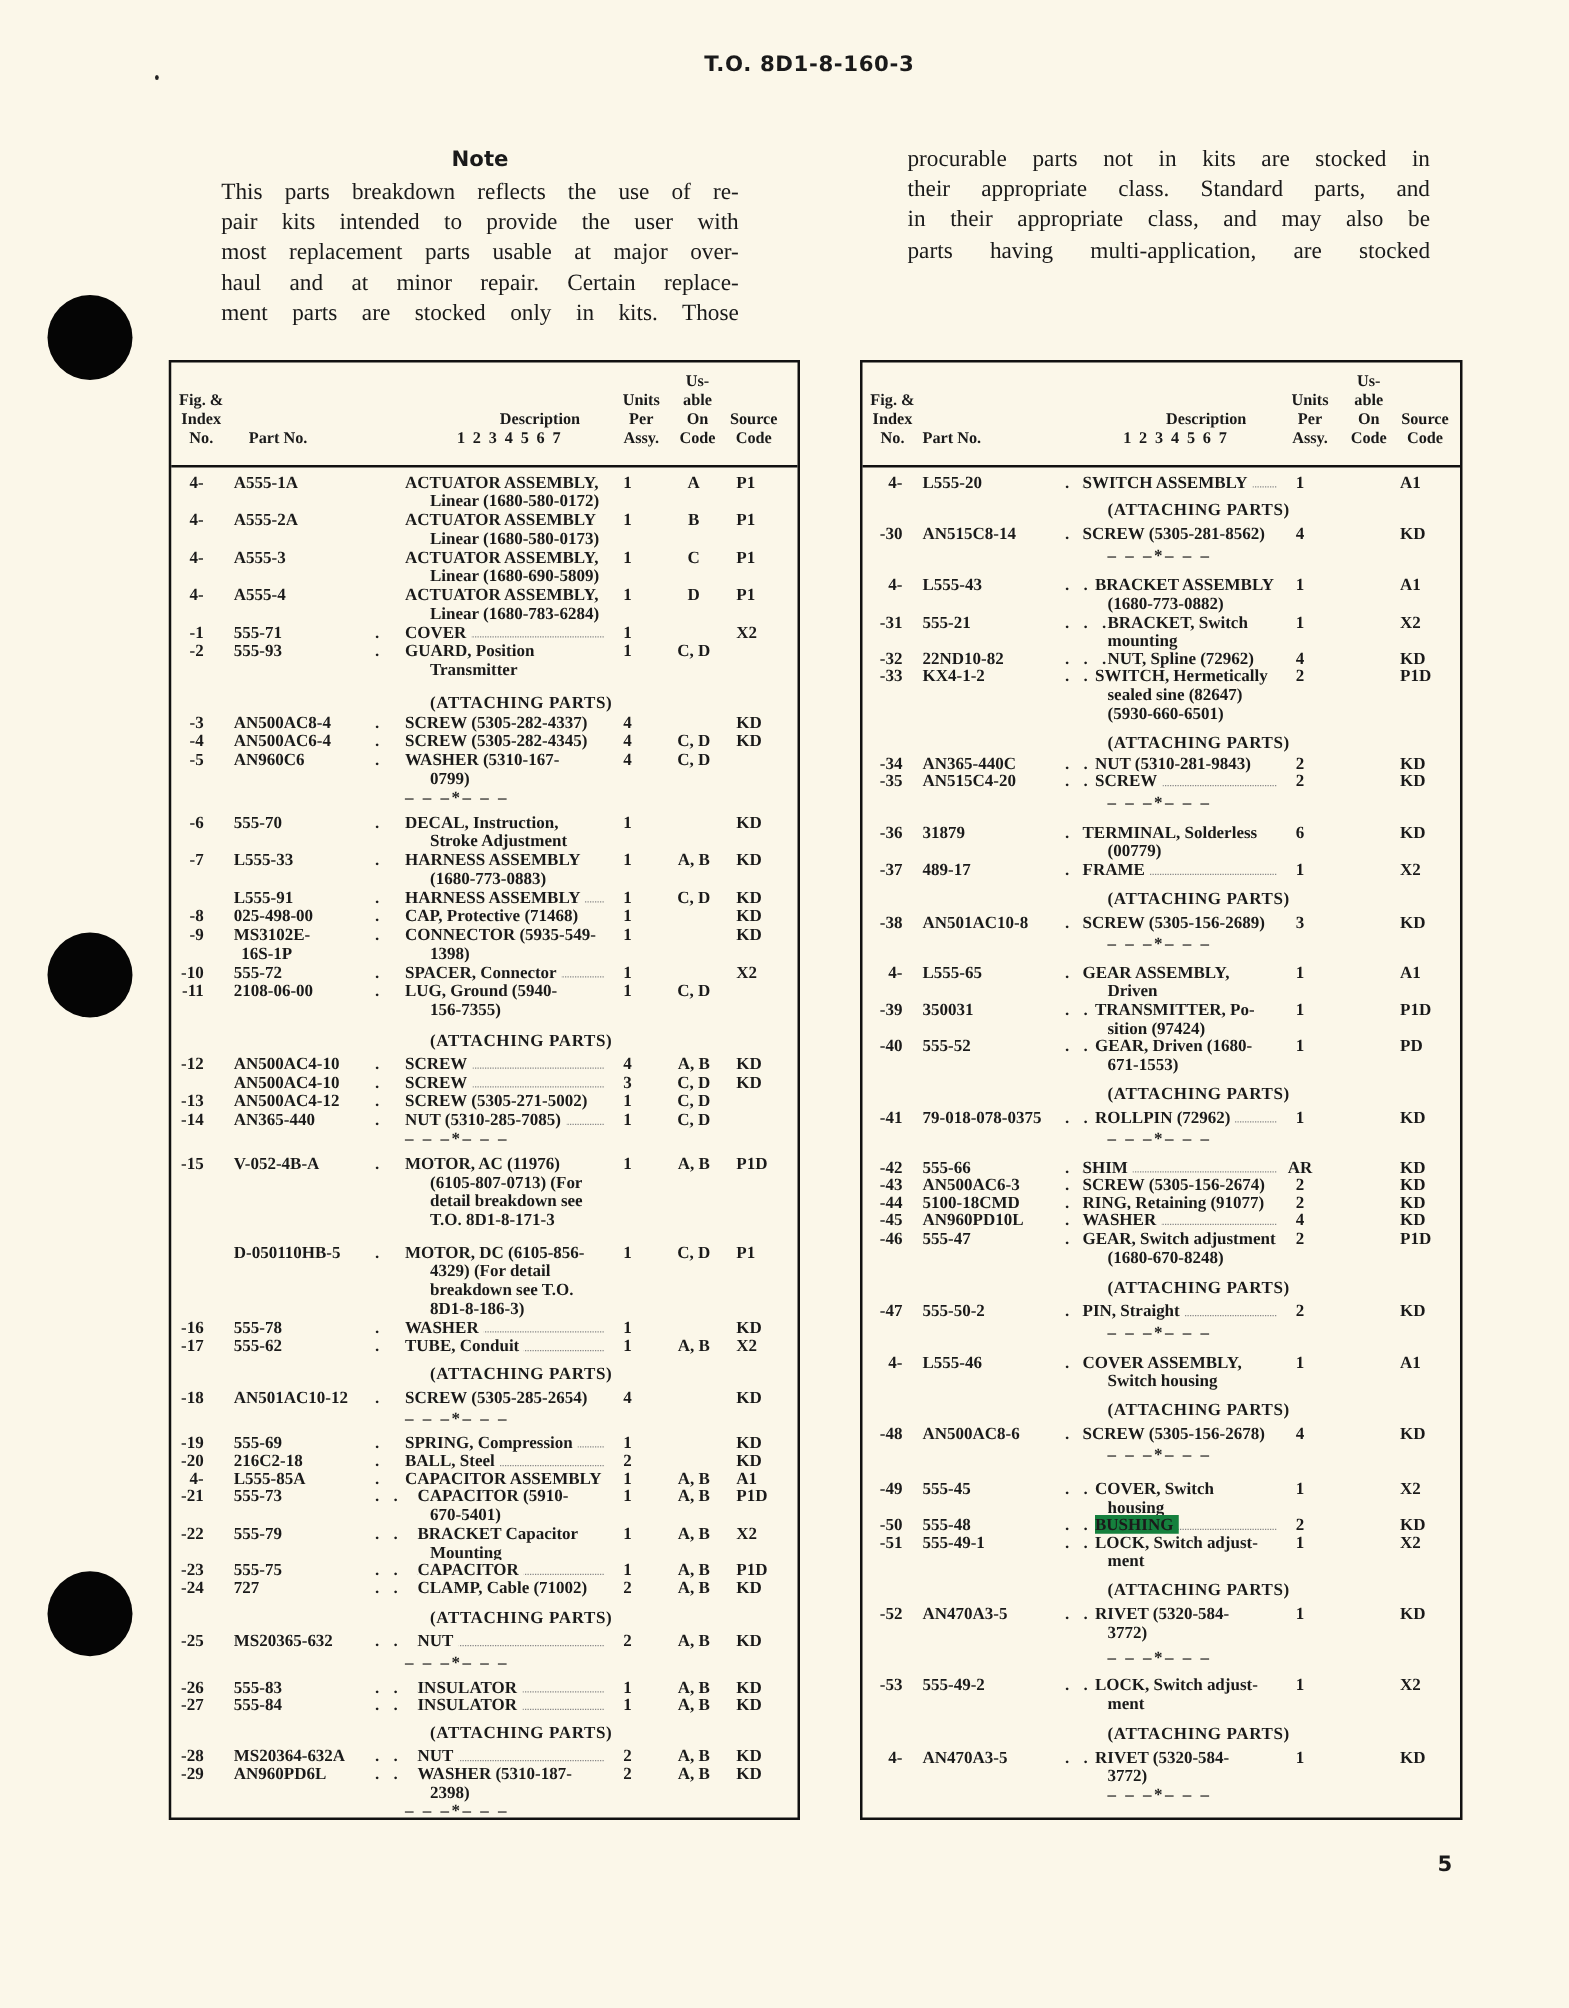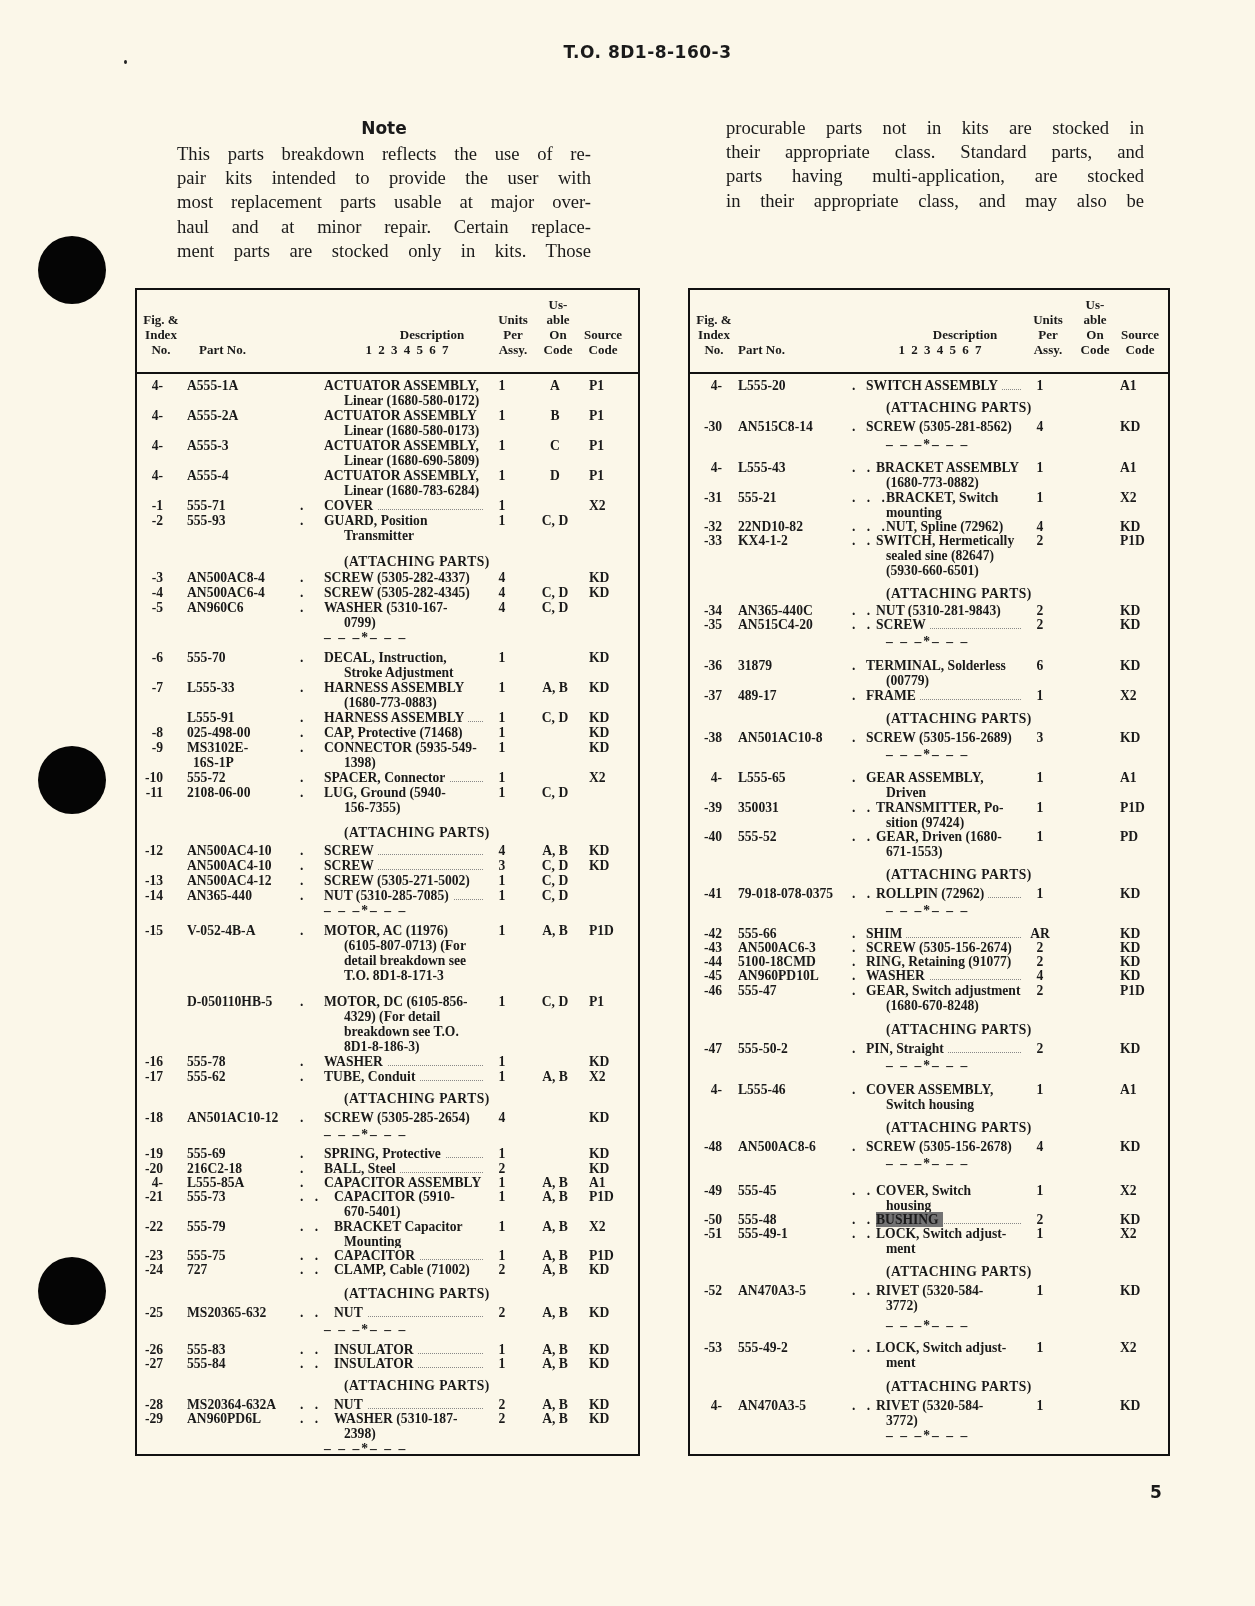--- a/index.html
+++ b/index.html
@@ -61,22 +61,22 @@
 <div class="note-col note-left" id="note-left">
     <span class="ln">This parts breakdown reflects the use of re-</span>
     <span class="ln">pair kits intended to provide the user with</span>
     <span class="ln">most replacement parts usable at major over-</span>
     <span class="ln">haul and at minor repair. Certain replace-</span>
     <span class="ln">ment parts are stocked only in kits. Those</span>
   </div>
 <div class="note-col note-right" id="note-right">
     <span class="ln">procurable parts not in kits are stocked in</span>
     <span class="ln">their appropriate class. Standard parts, and</span>
+    <span class="ln">in their appropriate class, and may also be</span>
     <span class="ln">parts having multi-application, are stocked</span>
-    <span class="ln">in their appropriate class, and may also be</span>
   </div>
 
 <div class="tbl tbl-left">
   <div class="thead">
     <div style="left:4px;top:6px;width:40px;top:22px;">
       <span>Fig. &amp;</span><br><span>Index</span><br><span>No.</span>
     </div>
     <div style="left:62px;top:52px;">Part No.</div>
     <div style="left:180px;top:37px;width:230px;text-align:center;">
       <span>Description</span><br><span style="word-spacing:3px;margin-left:-50px;">1 2 3 4 5 6 7</span>
@@ -373,21 +373,21 @@
         <span class="c-src" style="left: 452px;">KD</span>
       </div>
       <div class="row" style="top: 753px;">
         <span class="sep" style="left: 187px;">– – –*– – –</span>
       </div>
       <div class="row" style="top: 772px;">
         <span class="c-idx" style="left: 0px; width: 26px;">-19</span>
         <span class="c-part" style="left: 50px;">555-69</span>
         <span class="c-dots" style="left: 163px;">.</span>
         <span class="leader-dots" style="left: 187px; width: 159px; border-bottom: 1px dotted rgb(136, 136, 136); height: 11px; z-index: 0;"></span>
-        <span class="c-desc" style="left: 187px; background: rgb(251, 247, 233); padding-right: 4px; z-index: 1;">SPRING, Protective</span>
+        <span class="c-desc" style="left: 187px; background: rgb(251, 247, 233); padding-right: 4px; z-index: 1;">SPRING, Compression</span>
         <span class="c-units" style="left: 352px; width: 26px;">1</span>
         <span class="c-src" style="left: 452px;">KD</span>
       </div>
       <div class="row" style="top: 787px;">
         <span class="c-idx" style="left: 0px; width: 26px;">-20</span>
         <span class="c-part" style="left: 50px;">216C2-18</span>
         <span class="c-dots" style="left: 163px;">.</span>
         <span class="leader-dots" style="left: 187px; width: 159px; border-bottom: 1px dotted rgb(136, 136, 136); height: 11px; z-index: 0;"></span>
         <span class="c-desc" style="left: 187px; background: rgb(251, 247, 233); padding-right: 4px; z-index: 1;">BALL, Steel</span>
         <span class="c-units" style="left: 352px; width: 26px;">2</span>
@@ -798,21 +798,21 @@
         <span class="c-src" style="left: 430px;">X2</span>
       </div>
       <div class="row" style="top: 824px;">
         <span class="c-desc" style="left: 196px;">housing</span>
       </div>
       <div class="row" style="top: 838px;">
         <span class="c-idx" style="left: 0px; width: 32px;">-50</span>
         <span class="c-part" style="left: 48px;">555-48</span>
         <span class="c-dots" style="left: 162px;">. .</span>
         <span class="leader-dots" style="left: 186px; width: 145px; border-bottom: 1px dotted rgb(136, 136, 136); height: 11px; z-index: 0;"></span>
-        <span class="c-desc" style="left: 186px; background: #737373; padding-right: 4px; z-index: 1;">BUSHING</span>
+        <span class="c-desc" style="left: 186px; background: #15803d; padding-right: 4px; z-index: 1;">BUSHING</span>
         <span class="c-units" style="left: 337px; width: 26px;">2</span>
         <span class="c-src" style="left: 430px;">KD</span>
       </div>
       <div class="row" style="top: 852px;">
         <span class="c-idx" style="left: 0px; width: 32px;">-51</span>
         <span class="c-part" style="left: 48px;">555-49-1</span>
         <span class="c-dots" style="left: 162px;">. .</span>
         <span class="c-desc" style="left: 186px;">LOCK, Switch adjust-</span>
         <span class="c-units" style="left: 337px; width: 26px;">1</span>
         <span class="c-src" style="left: 430px;">X2</span>

